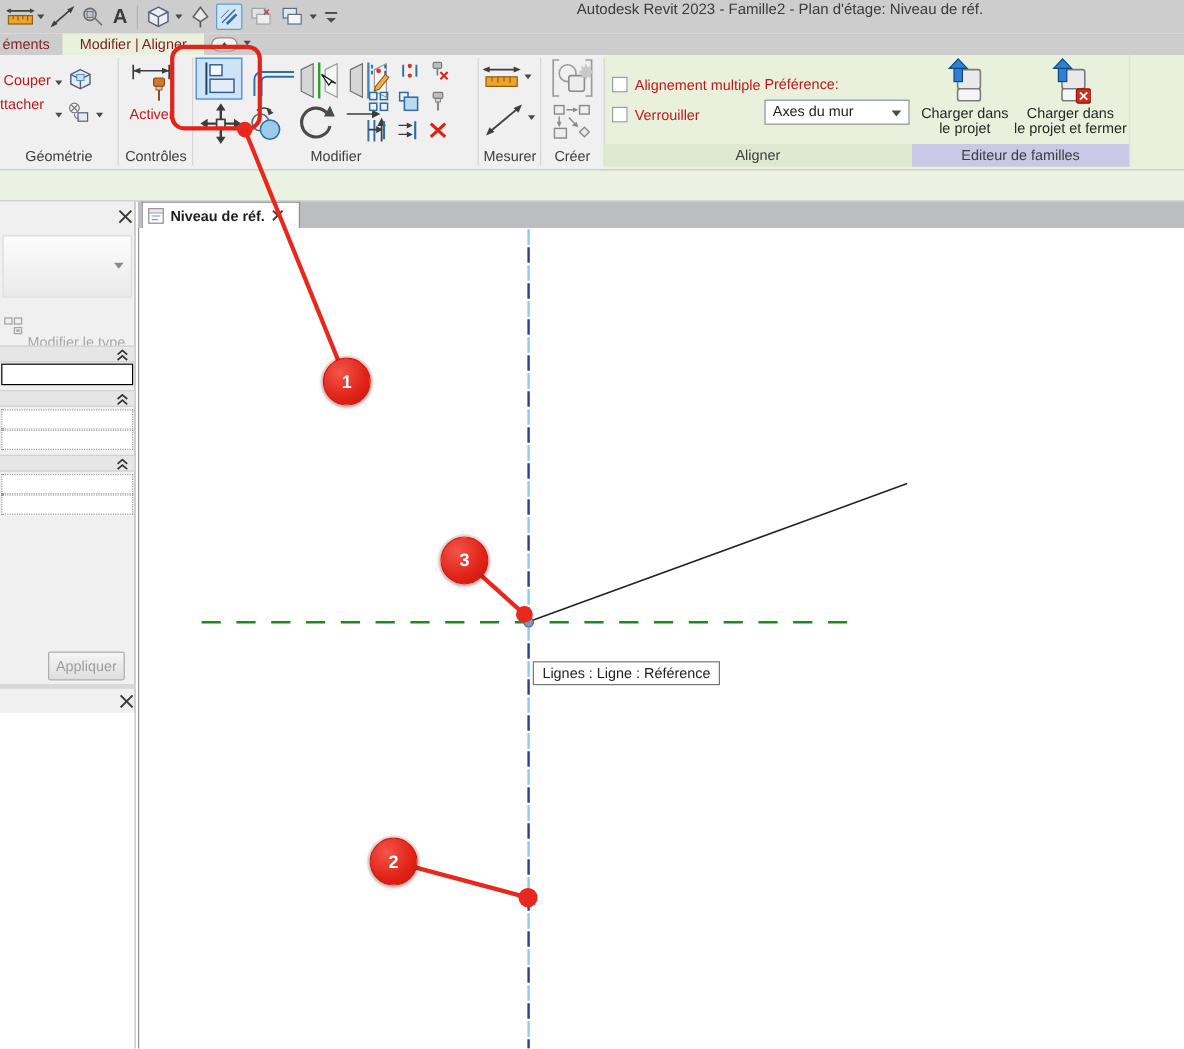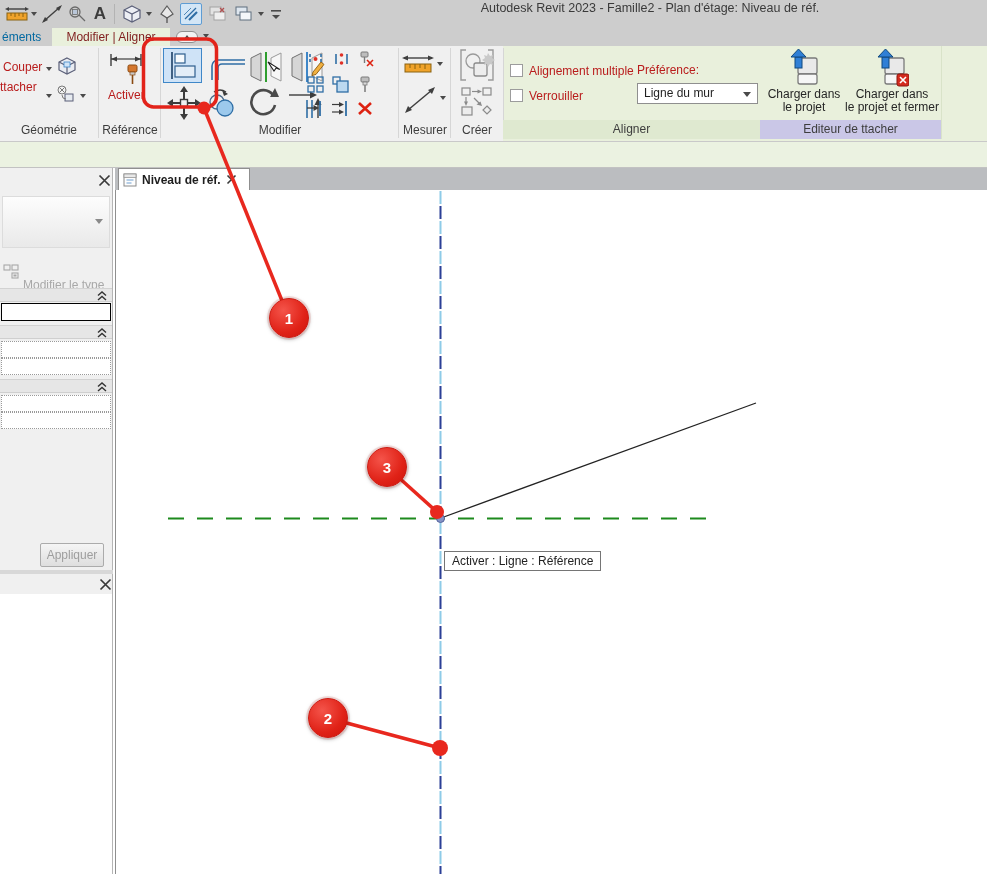--- a/index.html
+++ b/index.html
@@ -11,21 +11,21 @@
   
   #titlebar { left:0; top:0; width:987px; height:28px; background:#cdcdcd; }
   .qat-btn { position:absolute; top:3px; height:22px; display:flex; align-items:center; justify-content:center; }
   .qat-active { background:#d3e6f6; border:1px solid #5e9cd3; border-radius:2px; }
   .caret { width:0; height:0; border-left:4px solid transparent; border-right:4px solid transparent; border-top:5px solid #4a4a4a; display:inline-block; }
   .caret.sm { border-left-width:3px; border-right-width:3px; border-top-width:4px; }
   #title-text { left:400px; top:1px; width:500px; text-align:center; font-size:12.5px; color:#3a3a3a; }
 
   
   #tabrow { left:0; top:28px; width:987px; height:18px; background:#cdcdcd; }
-  #tab-truncated { left:2px; top:2px; color:#0369a1; }
+  #tab-truncated { left:2px; top:2px; color:#7f1d1d; }
   #tab-active { left:52px; top:0; width:118px; height:18px; background:#e9f0dc; text-align:center; line-height:18px; color:#7f1d1d; }
   #ribbon-pill { left:176px; top:3px; width:22px; height:12px; background:#f2f2f2; border:1px solid #8f8f8f; border-radius:6px; display:flex; align-items:center; justify-content:center; }
   .pill-up { width:0; height:0; border-left:3px solid transparent; border-right:3px solid transparent; border-bottom:4px solid #4a4a4a; }
 
   
   #ribbon { left:0; top:46px; width:987px; height:95px; background:#f0f0f0; }
   #ribbon-green { left:503px; top:0; width:484px; height:95px; background:#e9f0dc; }
   .panel-label { position:absolute; top:76px; height:17px; font-size:12px; color:#3d3d3d; text-align:center; line-height:17px; }
   .vsep { position:absolute; top:2px; width:1px; height:90px; background:#d6d6d6; }
   .btn-label { position:absolute; font-size:12px; color:#b91c1c; }
@@ -187,21 +187,21 @@
       <line x1="3" y1="2" x2="3" y2="14" stroke="#3c3c3c" stroke-width="1.4"></line>
       <line x1="33" y1="2" x2="33" y2="14" stroke="#3c3c3c" stroke-width="1.4"></line>
       <line x1="3" y1="7" x2="33" y2="7" stroke="#3c3c3c" stroke-width="1.2"></line>
       <polygon points="3,7 9,4.5 9,9.5" fill="#3c3c3c"></polygon>
         <polygon points="33,7 27,4.5 27,9.5" fill="#3c3c3c"></polygon>
       <rect x="20" y="13" width="9" height="7" rx="1.5" fill="#d4772e" stroke="#8a4a12"></rect>
       <rect x="22" y="20" width="5" height="3" fill="#c9c9c9" stroke="#8a4a12" stroke-width="0.7"></rect>
       <line x1="24.5" y1="23" x2="24.5" y2="32" stroke="#8a4a12" stroke-width="1.6"></line>
     </svg>
     <span class="btn-label" style="left:108px;top:42px;">Activer</span>
-    <div class="panel-label" style="left:100px;width:60px;">Référence</div>
+    <div class="panel-label" style="left:100px;width:60px;">Contrôles</div>
     <div class="vsep" style="left:160px;"></div>
 
     <div class="align-btn-sel abs">
       <svg width="32" height="29">
         <line x1="5" y1="1" x2="5" y2="28" stroke="#1b3f66" stroke-width="1.6"></line>
         <rect x="8" y="3" width="10" height="9" fill="#f6fafd" stroke="#2d5e8e" stroke-width="1.2"></rect>
         <rect x="8" y="15" width="20" height="11" fill="#e3edf7" stroke="#2d5e8e" stroke-width="1.2"></rect>
       </svg>
     </div>
     <svg class="abs" style="left:207px;top:8px;" width="40" height="28">
@@ -337,21 +337,21 @@
     </svg>
     <div class="panel-label" style="left:452px;width:50px;">Créer</div>
     <div class="vsep" style="left:503px;"></div>
 
     <div class="checkbox abs" style="left:510px;top:18px;"></div>
     <span class="btn-label" style="left:529px;top:18px;">Alignement multiple</span>
     <div class="checkbox abs" style="left:510px;top:43px;"></div>
     <span class="btn-label" style="left:529px;top:43px;">Verrouiller</span>
     <span class="btn-label" style="left:637px;top:17px;">Préférence:</span>
     <div id="pref-select" class="abs">
-      <span>Ligne du mur</span>
+      <span>Axes du mur</span>
       <span class="caret"></span>
     </div>
     <div id="aligner-labelbar" class="abs"></div>
     <div class="panel-label" style="left:503px;top:75px;width:257px;text-align:center;">Aligner</div>
 
     <div class="big-btn" style="left:764px;top:0;width:80px;height:74px;">
       <svg width="32" height="40" style="margin-top:2px;">
         <rect x="10" y="10" width="19" height="16" rx="2" fill="#e9e9e9" stroke="#7a7a7a" stroke-width="1.3"></rect>
         <rect x="10" y="26" width="19" height="10" rx="2" fill="#f6f6f6" stroke="#7a7a7a" stroke-width="1.3"></rect>
         <rect x="7" y="9" width="7" height="11" fill="#2f7fd6" stroke="#11497e" stroke-width="1"></rect>
@@ -366,21 +366,21 @@
         <rect x="10" y="26" width="19" height="10" rx="2" fill="#f6f6f6" stroke="#7a7a7a" stroke-width="1.3"></rect>
         <rect x="7" y="9" width="7" height="11" fill="#2f7fd6" stroke="#11497e" stroke-width="1"></rect>
         <polygon points="10.5,1 18,9 3,9" fill="#2f7fd6" stroke="#11497e" stroke-width="1"></polygon>
         <rect x="22" y="26" width="12" height="12" rx="2" fill="#d42a1e" stroke="#8e140c"></rect>
         <path d="M25 29 l6 6 M31 29 l-6 6" stroke="#fff" stroke-width="1.6"></path>
       </svg>
       <span class="t">Charger dans</span>
       <span class="t">le projet et fermer</span>
     </div>
     <div id="editeur-labelbar" class="abs"></div>
-    <div class="panel-label" style="left:760px;top:75px;width:181px;">Editeur de ttacher</div>
+    <div class="panel-label" style="left:760px;top:75px;width:181px;">Editeur de familles</div>
     <div class="vsep" style="left:941px;top:0;height:93px;background:#d9e3c9;"></div>
   </div>
 
   <div id="optionsbar" class="abs"></div>
 
   <div id="leftpanel" class="abs">
     <svg class="abs" style="left:98px;top:6px;" width="13" height="13">
       <path d="M1.5 1.5 L11.5 11.5 M11.5 1.5 L1.5 11.5" stroke="#3a3a3a" stroke-width="1.7"></path>
     </svg>
     <div id="type-selector" class="abs">
@@ -440,21 +440,21 @@
   <div id="canvas" class="abs"></div>
 
   <svg id="canvas-svg" class="abs" width="987" height="874">
     <line x1="168" y1="518.5" x2="711" y2="518.5" stroke="#1d8a1d" stroke-width="2" stroke-dasharray="16 13"></line>
     <line x1="440.5" y1="191" x2="440.5" y2="874" stroke="#8ecbe8" stroke-width="2" stroke-dasharray="13 17"></line>
     <line x1="440.5" y1="191" x2="440.5" y2="874" stroke="#2b3f96" stroke-width="2" stroke-dasharray="13 17" stroke-dashoffset="-15"></line>
     <line x1="441" y1="518" x2="756" y2="403" stroke="#232323" stroke-width="1.3"></line>
     <circle cx="440.5" cy="518.5" r="4" fill="#8593c6" stroke="#55639c" stroke-width="1"></circle>
   </svg>
 
-  <div id="tooltip" class="abs">Activer : Ligne : Référence</div>
+  <div id="tooltip" class="abs">Lignes : Ligne : Référence</div>
 
   <svg id="anno-svg" class="abs" width="987" height="874">
     <rect x="143.5" y="39" width="73" height="68" rx="10" fill="none" stroke="#e2231a" stroke-width="3.5"></rect>
     <line x1="289" y1="318" x2="204" y2="108" stroke="#e8281e" stroke-width="3.5"></line>
     <line x1="387" y1="467" x2="437" y2="512" stroke="#e8281e" stroke-width="3.5"></line>
     <line x1="328" y1="718" x2="440" y2="748" stroke="#e8281e" stroke-width="3.5"></line>
     <circle cx="204" cy="108" r="6.5" fill="#e8281e"></circle>
     <circle cx="437" cy="512" r="7" fill="#e8281e"></circle>
     <circle cx="440" cy="748" r="8" fill="#e8281e"></circle>
   </svg>

